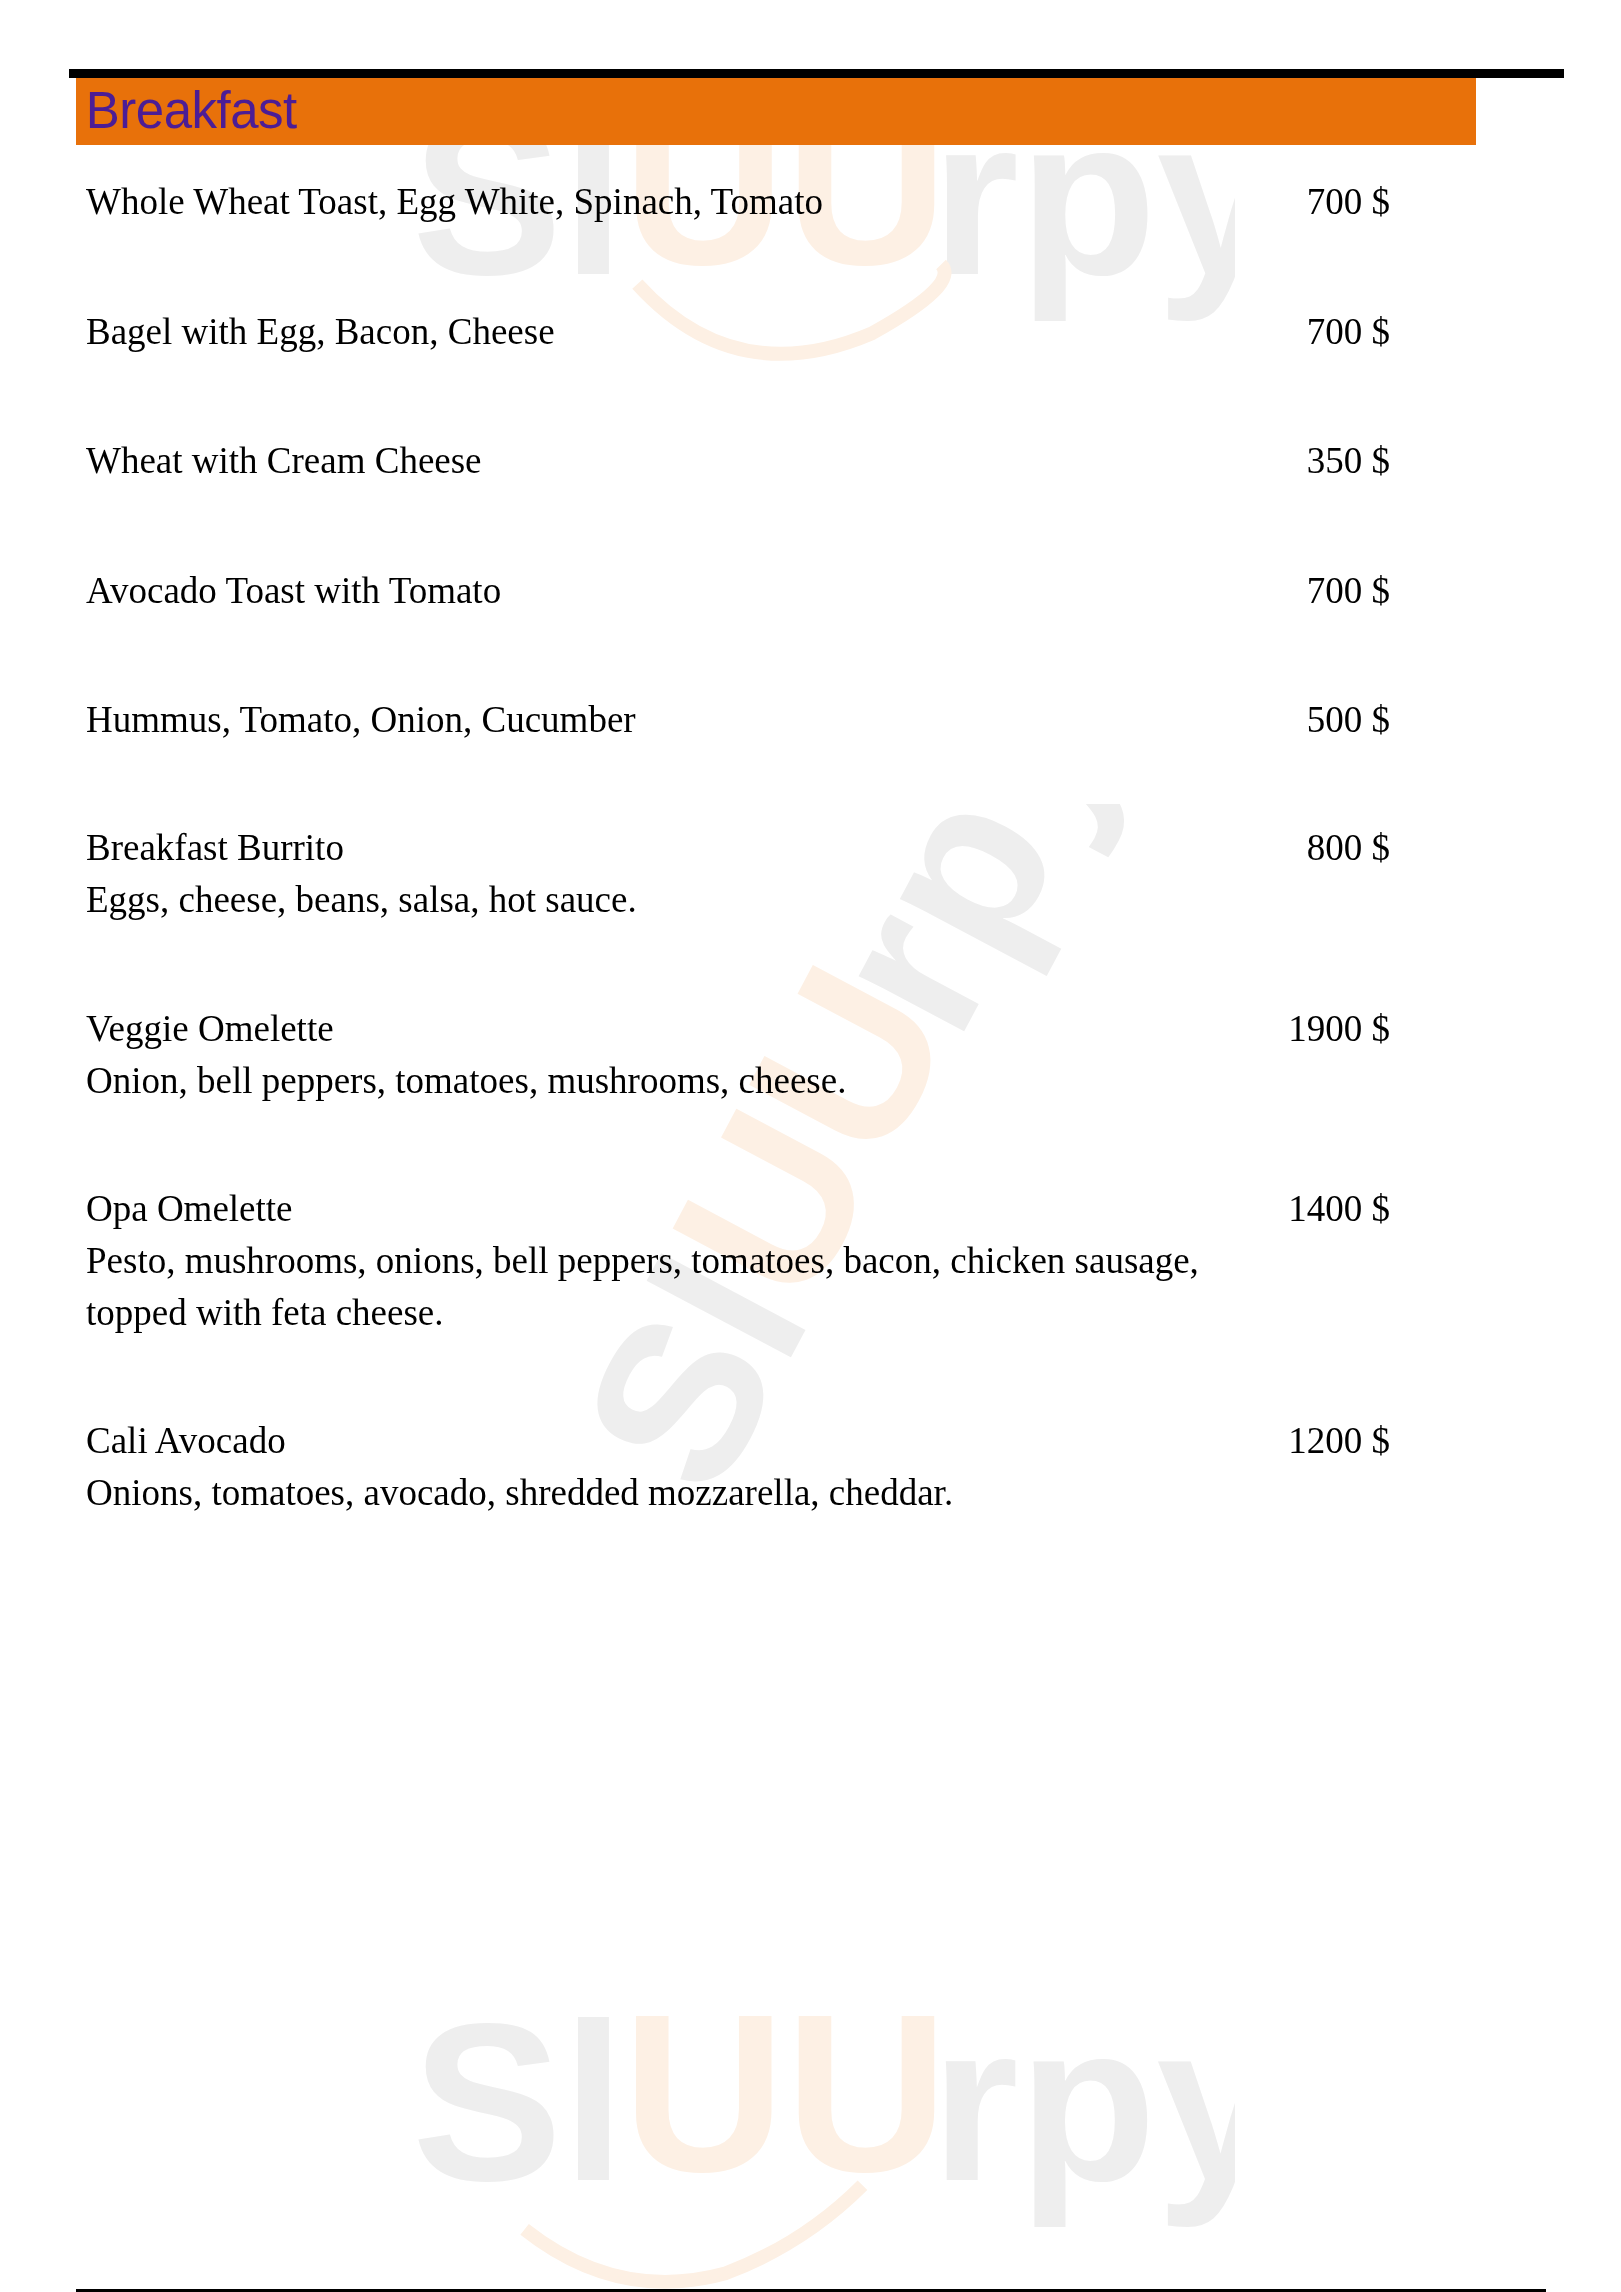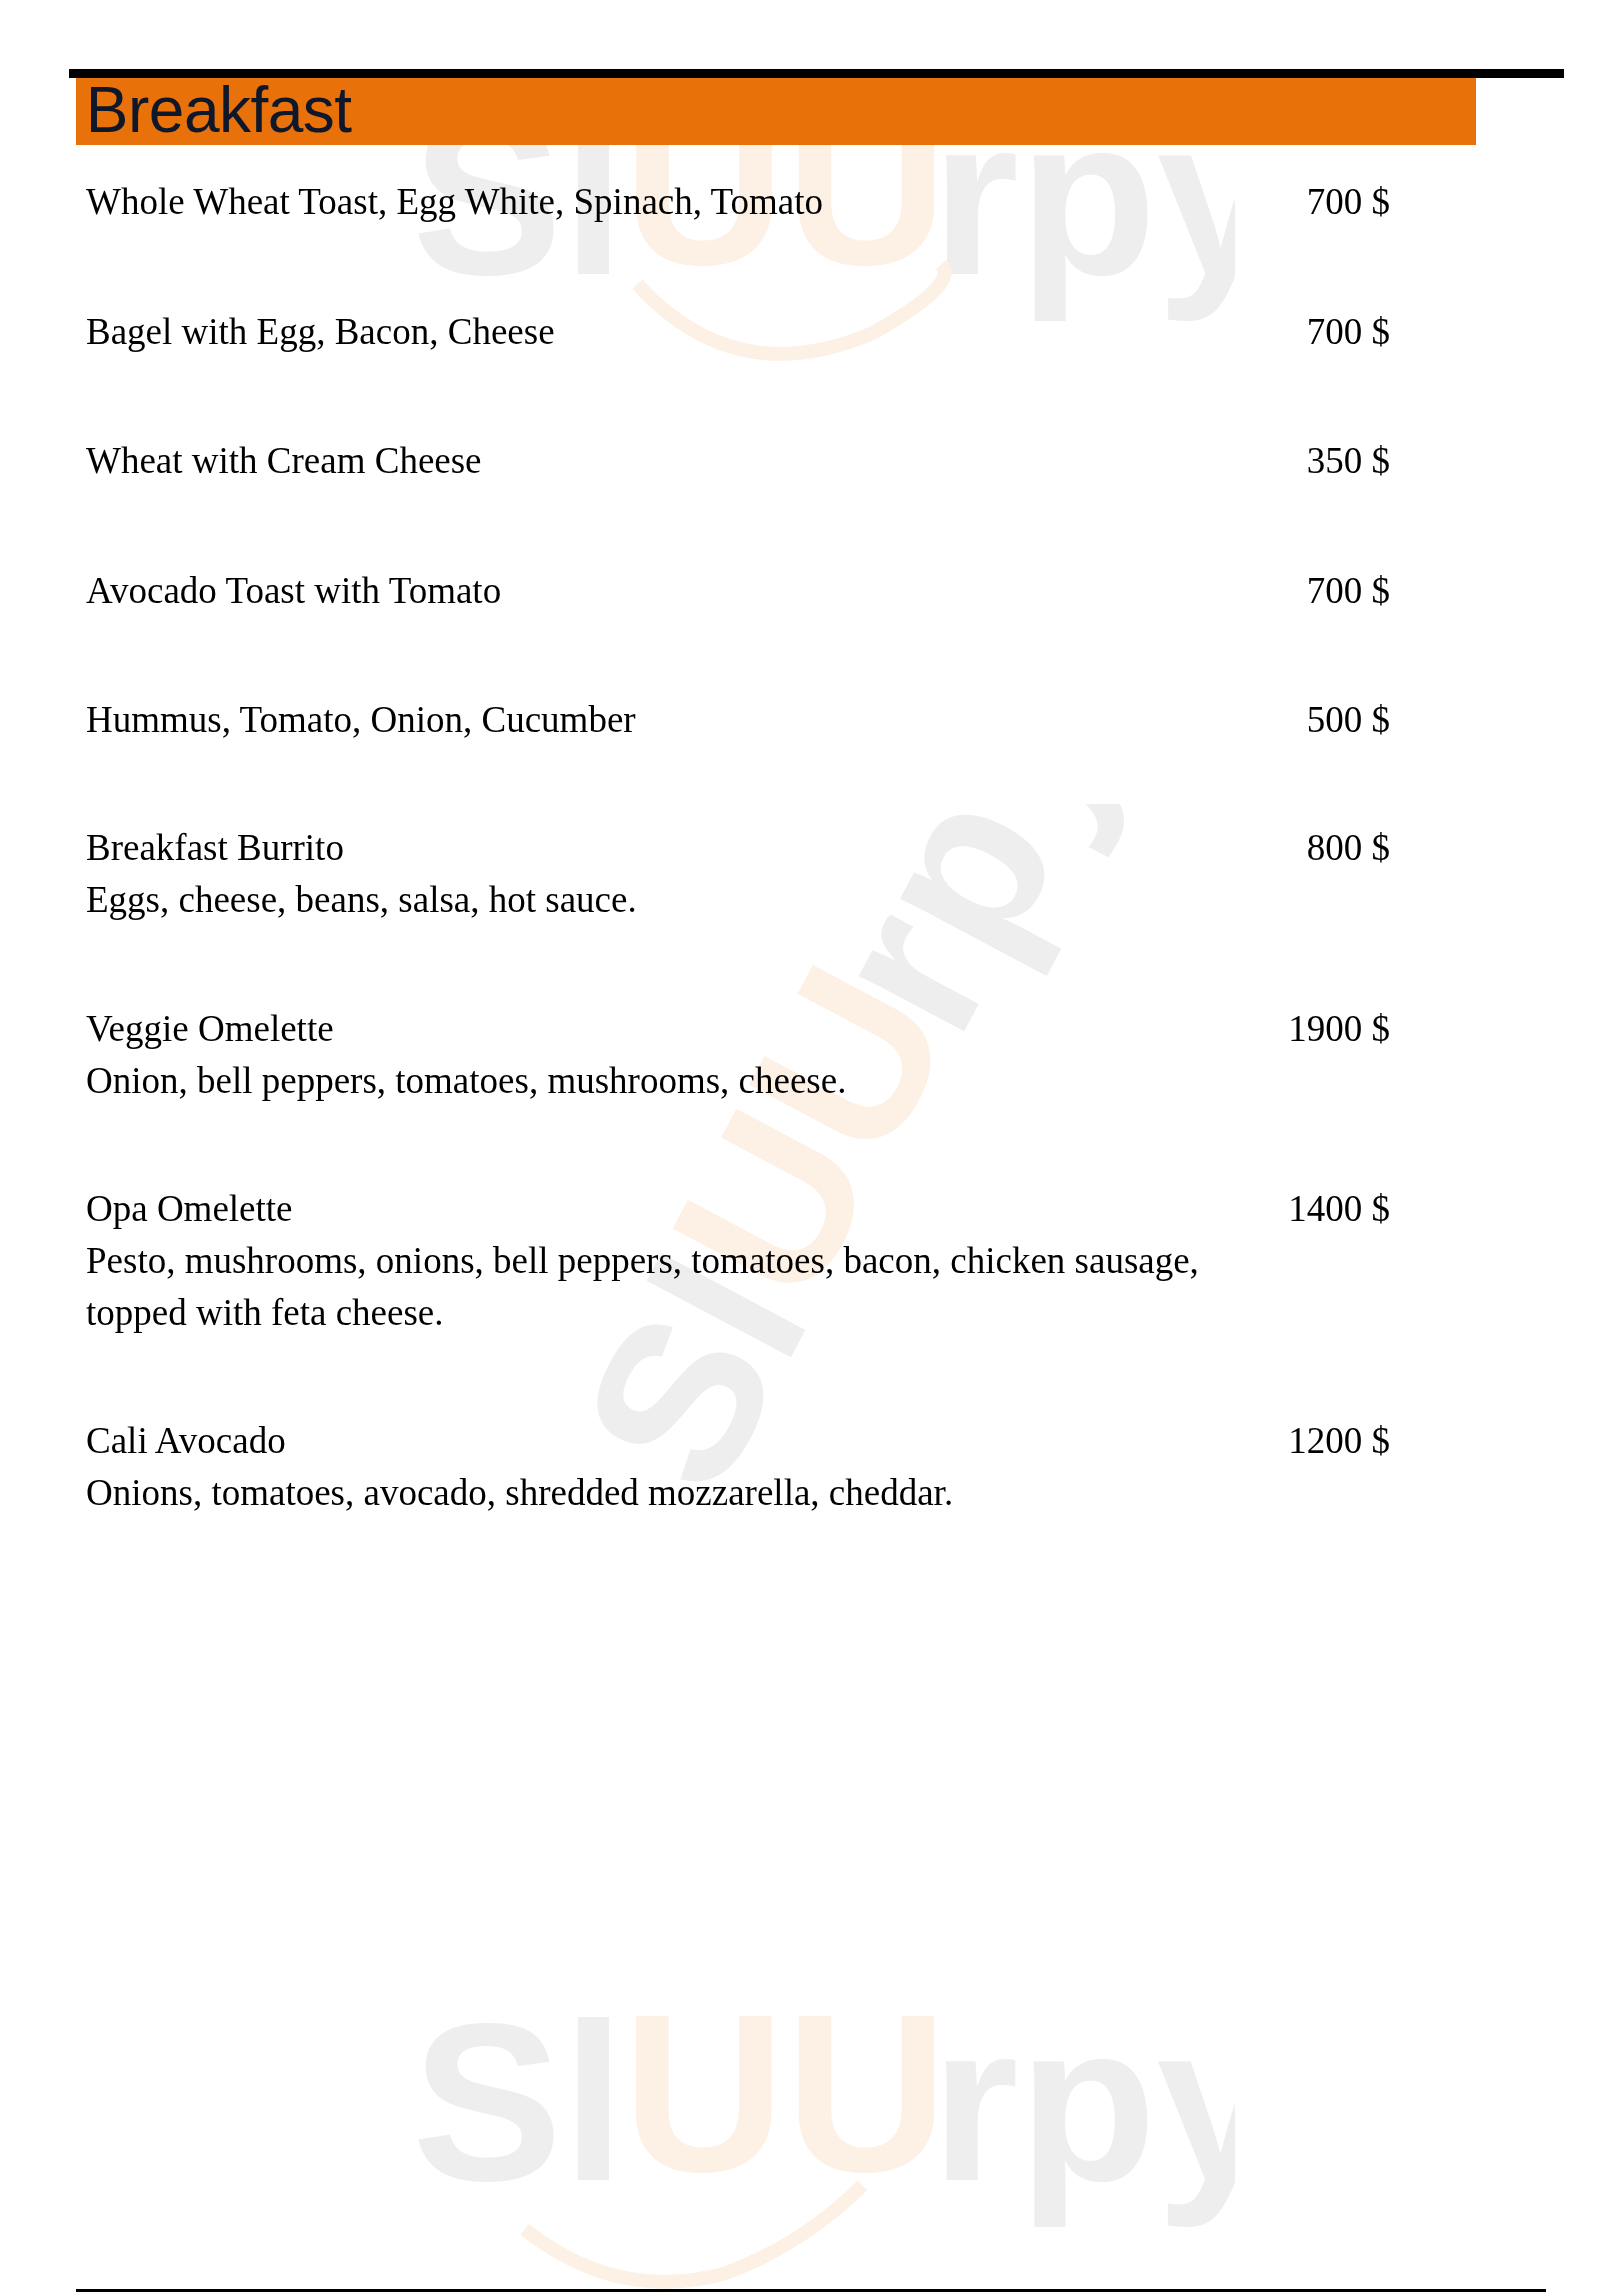--- a/index.html
+++ b/index.html
@@ -33,22 +33,22 @@
       width: 1400px;
       height: 68px;
       background: #e8710a;
       z-index: 1;
     }
     .section-title {
       position: absolute;
       left: 9.8px;
       top: 3.9px;
       font-family: "Liberation Sans", sans-serif;
-      font-size: 64px;
-      color: #0f172a;
+      font-size: 51px;
+      color: #4c1d95;
       line-height: 59px;
       letter-spacing: -0.5px;
     }
     .item {
       position: absolute;
       left: 86px;
       width: 1304px;
       z-index: 3;
       font-size: 37px;
       line-height: 52px;

